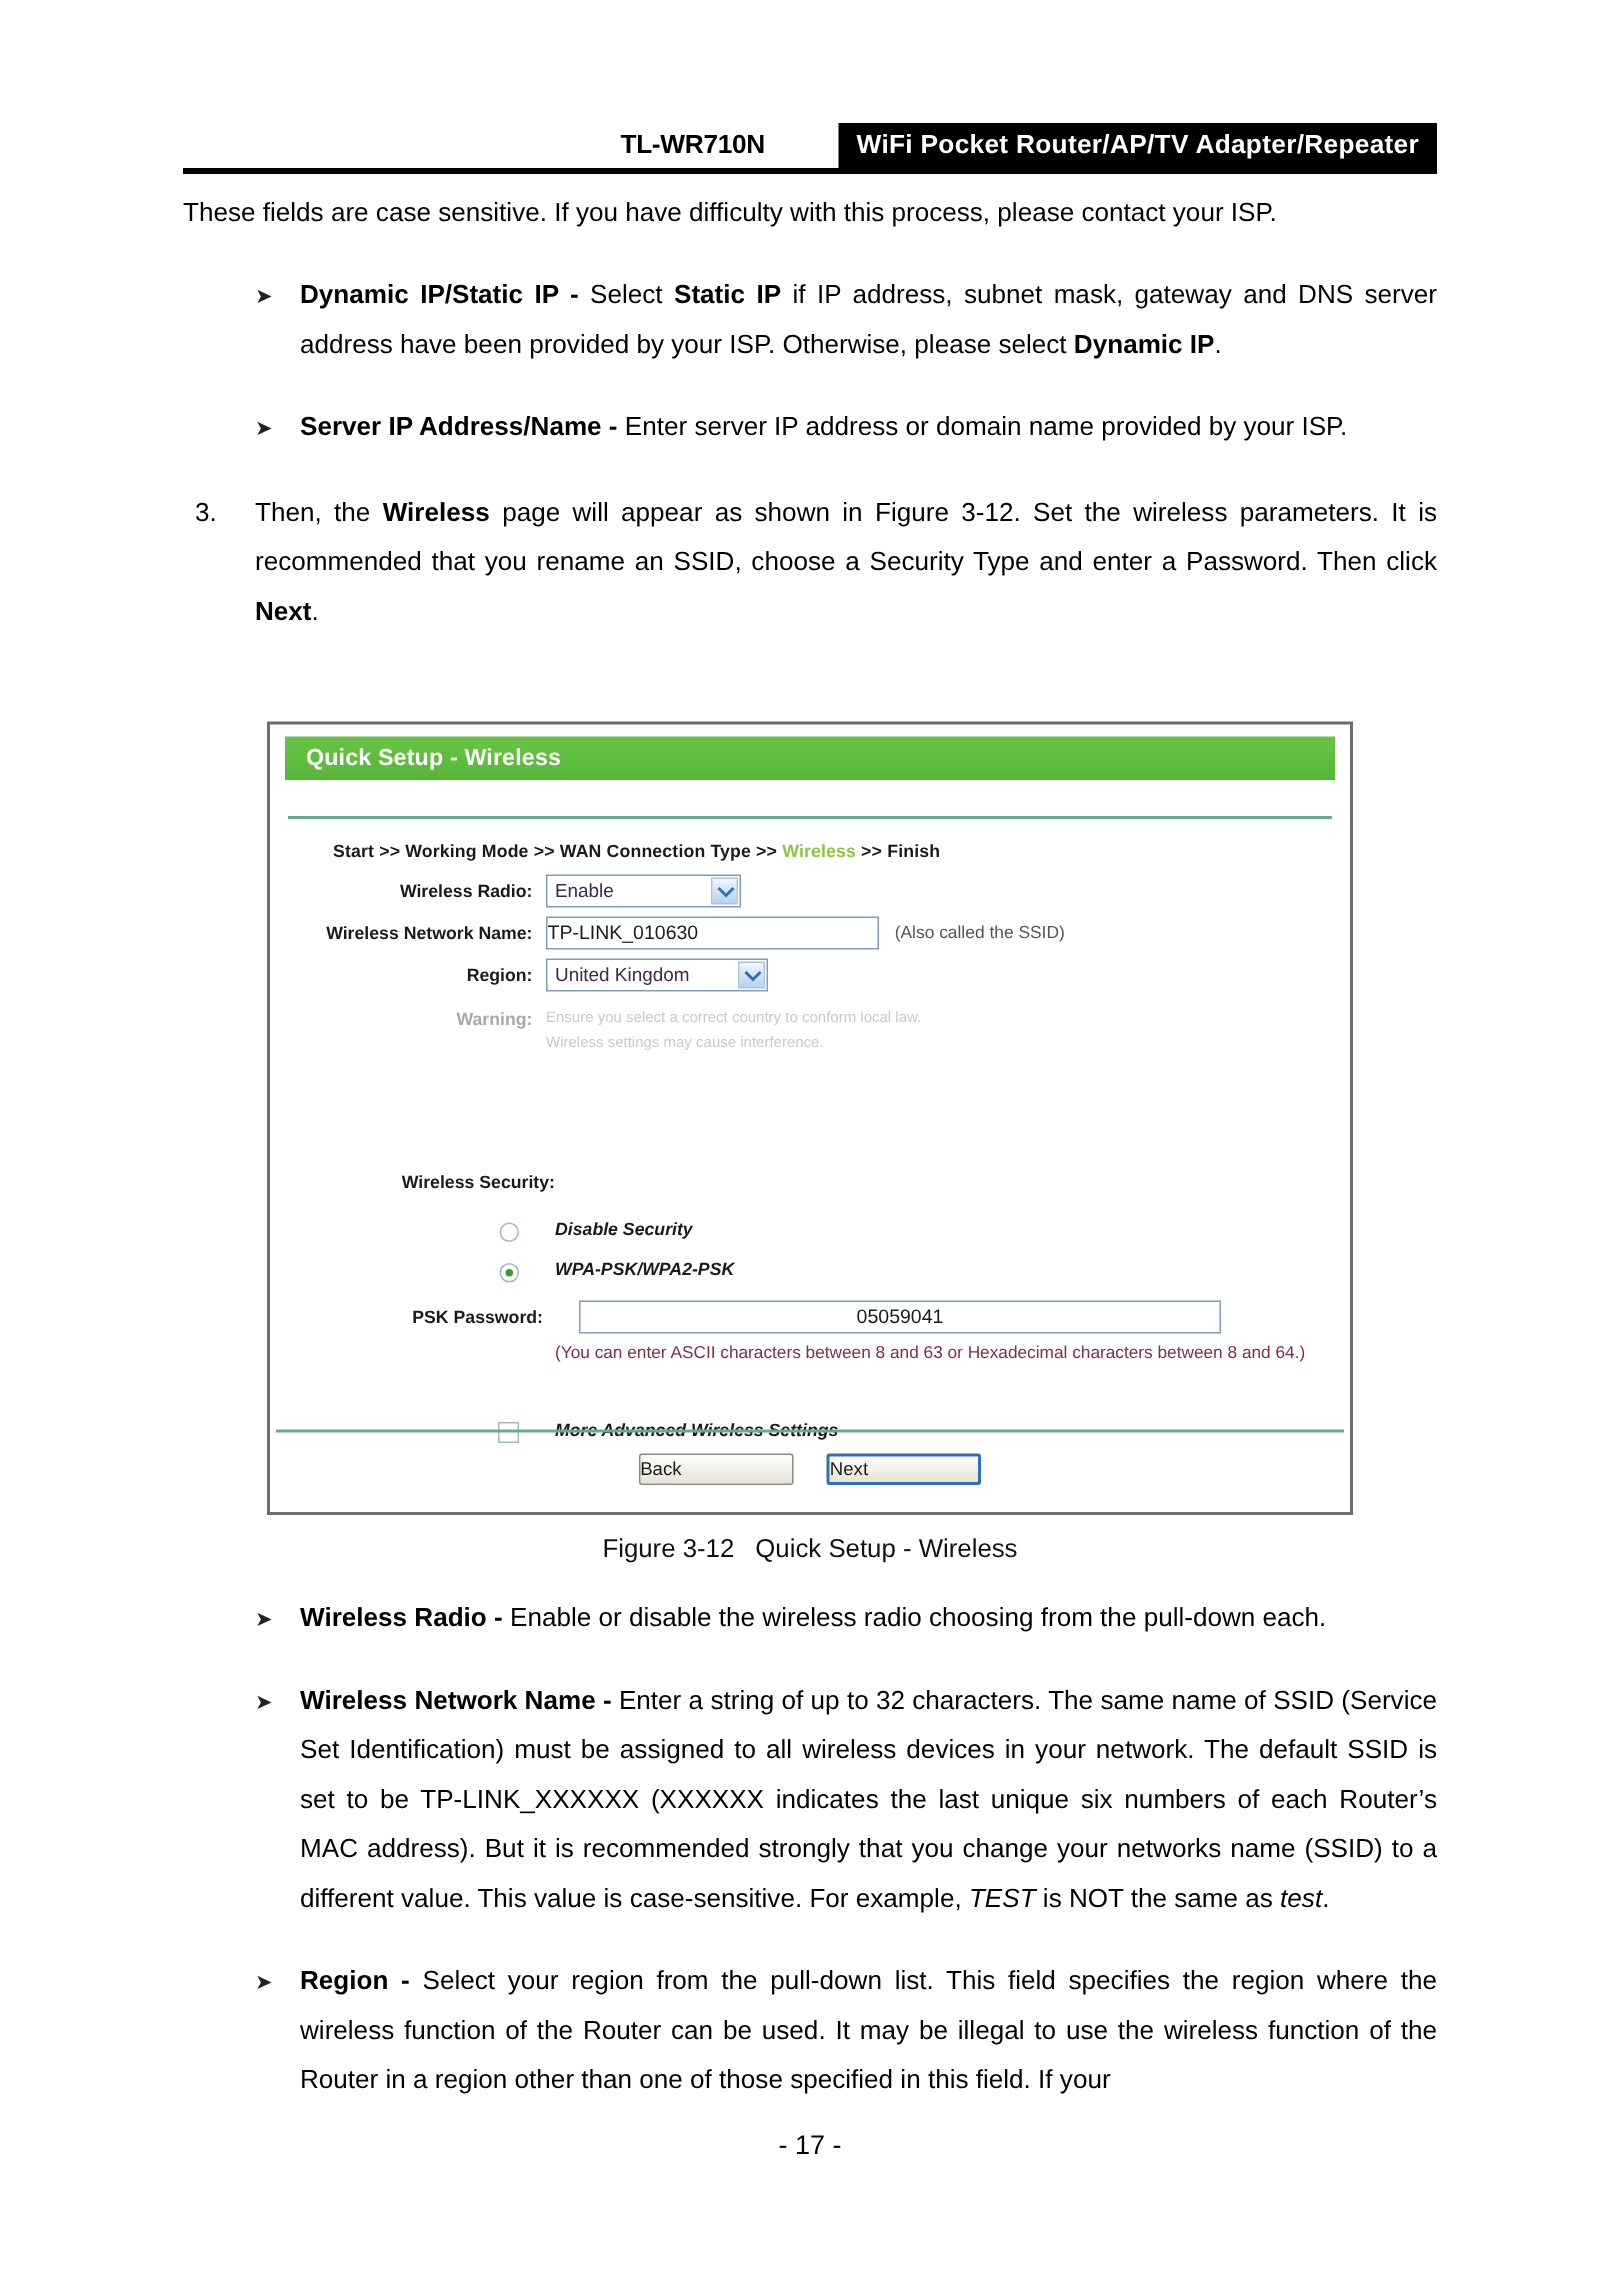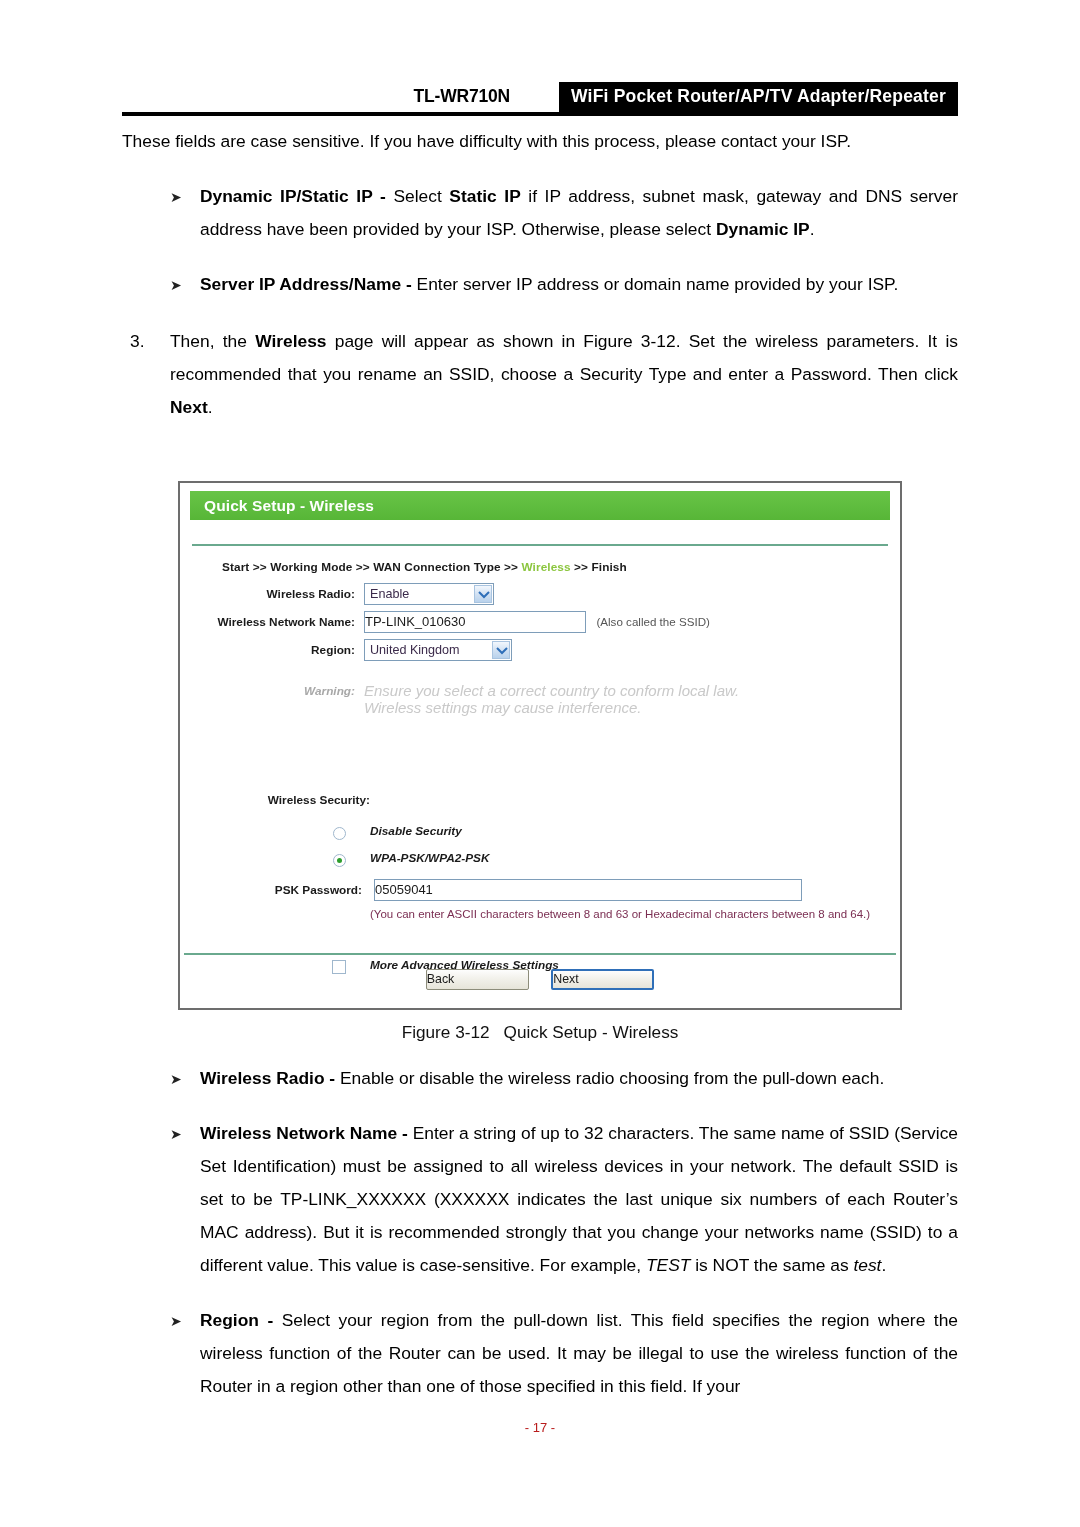--- a/index.html
+++ b/index.html
@@ -218,21 +218,21 @@
   }
   .hint-inline {
     display: inline-block;
     font-size: 11.6px;
     color: #555;
     margin-left: 6px;
     vertical-align: middle;
     line-height: 22px;
   }
   .warn-text {
-    font-size: 15px;
+    font-size: 10px;
     color: #c9c9c9;
     line-height: 17px;
   }
 
   .sec-label {
     position: absolute;
     left: 0;
     width: 178px;
     text-align: right;
     font-size: 11.8px;
@@ -336,22 +336,22 @@
     top: 1062px;
     width: 836px;
   }
 
   
   .footer {
     position: absolute;
     left: 0; right: 0;
     top: 1420px;
     text-align: center;
-    font-size: 13px;
-    color: #b91c1c;
+    font-size: 18px;
+    color: #000000;
   }
 </style>
 </head>
 <body>
 
 <div class="page-header">
   <div class="hdr-model">TL-WR710N</div>
   <div class="hdr-banner">WiFi Pocket Router/AP/TV Adapter/Repeater</div>
   <div class="hdr-rule"></div>
 </div>
@@ -426,21 +426,21 @@
             <span class="sel-text">United Kingdom</span>
             <span class="sel-btn">
               <svg width="12" height="8" viewBox="0 0 12 8">
                   <path d="M1 1 L6 6 L11 1" stroke="#2f6fb8" stroke-width="2" fill="none"></path>
                 </svg>
             </span>
           </div>
         </div>
       </div>
 
-      <div class="frow" style="height:38px;margin-top:16px;font-style:italic;">
+      <div class="frow" style="height:38px;margin-top:4px;">
         <div class="flabel soft">Warning:</div>
         <div class="fctl" style="top:2px;">
           <div class="warn-text">Ensure you select a correct country to conform local law.</div>
           <div class="warn-text">Wireless settings may cause interference.</div>
         </div>
       </div>
 
       <div style="position:relative; margin-top:75px; height:20px;">
         <div class="sec-label">Wireless Security:</div>
       </div>
@@ -450,21 +450,21 @@
         <span class="opt-label">Disable Security</span>
       </div>
 
       <div class="opt-row">
         <span class="radio checked"></span>
         <span class="opt-label">WPA-PSK/WPA2-PSK</span>
       </div>
 
       <div class="frow" style="margin-top:2px;">
         <div class="flabel" style="width:170px;">PSK Password:</div>
-        <div class="fctl" style="left:182px;">
+        <div class="fctl" style="left:194px;text-align:center;">
           <span class="xp-input" style="width:428px;">05059041</span>
         </div>
       </div>
 
       <div style="position:relative;height:20px;margin-top:4px;">
         <span class="note-line">(You can enter ASCII characters between 8 and 63 or Hexadecimal characters between 8 and 64.)</span>
       </div>
 
 
       <div class="opt-row" style="margin-top:29px;">

